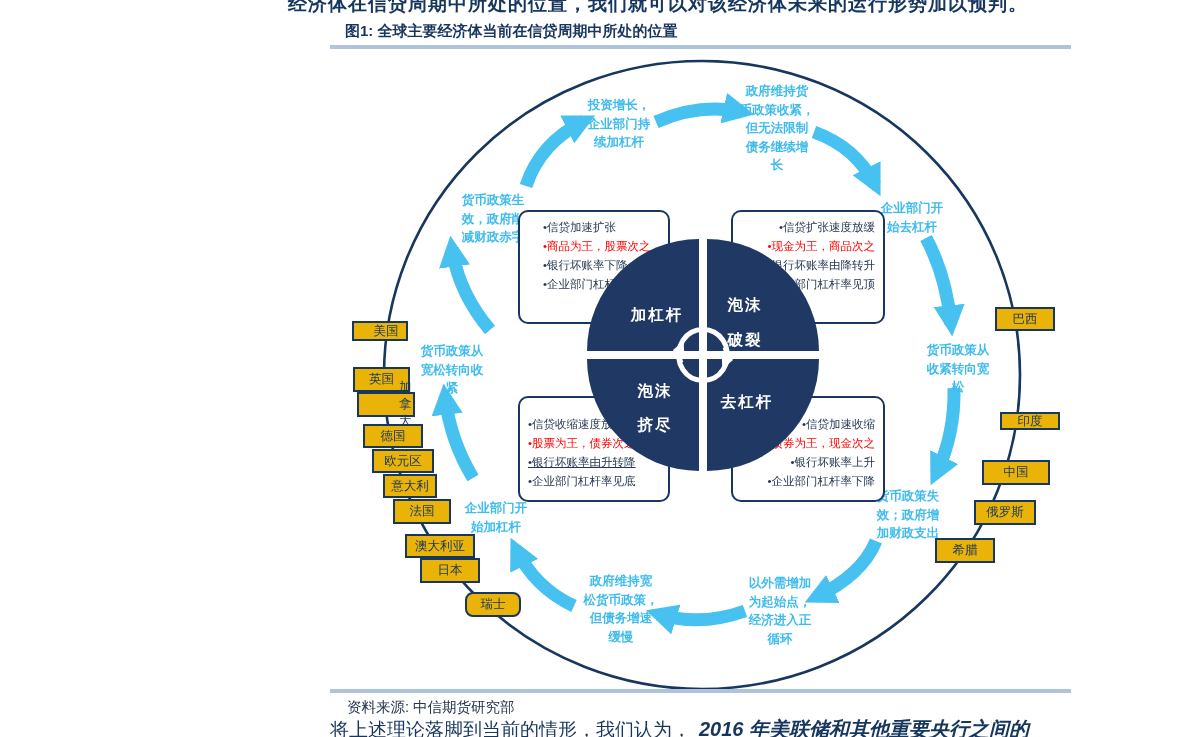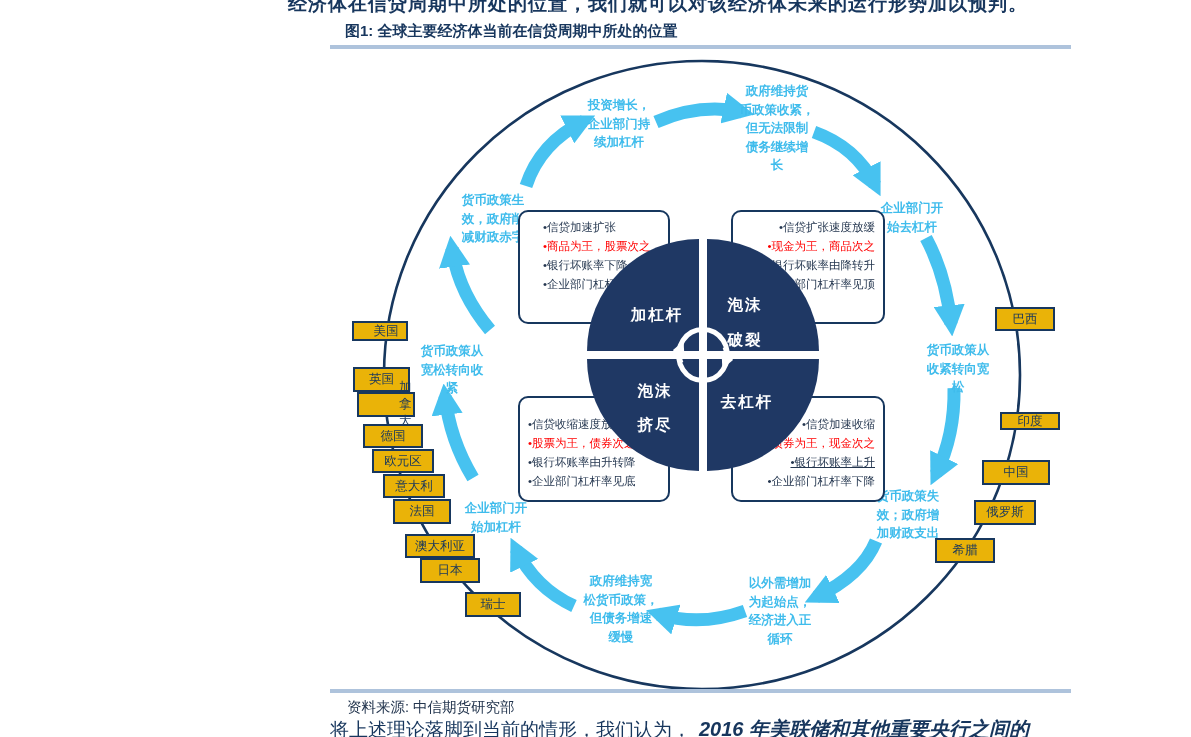--- a/index.html
+++ b/index.html
@@ -94,27 +94,27 @@
   </div>
   <div class="info-box align-right" id="box-tr">
     <div style="color: rgb(36, 54, 79);">•信贷扩张速度放缓</div>
     <div style="color: rgb(255, 0, 0);">•现金为王，商品次之</div>
     <div style="color: rgb(36, 54, 79);">•银行坏账率由降转升</div>
     <div style="color: rgb(36, 54, 79);">•企业部门杠杆率见顶</div>
   </div>
   <div class="info-box anchor-bottom" id="box-bl">
     <div style="color: rgb(36, 54, 79);">•信贷收缩速度放缓</div>
     <div style="color: rgb(255, 0, 0);">•股票为王，债券次之</div>
-    <div style="color: rgb(36, 54, 79);">•银行坏账率由升转降</div>
+    <div style="color: rgb(36, 54, 79); text-decoration: underline;">•银行坏账率由升转降</div>
     <div style="color: rgb(36, 54, 79);">•企业部门杠杆率见底</div>
   </div>
   <div class="info-box align-right anchor-bottom" id="box-br">
     <div style="color: rgb(36, 54, 79);">•信贷加速收缩</div>
     <div style="color: rgb(255, 0, 0);">•债券为王，现金次之</div>
-    <div style="color: rgb(36, 54, 79); text-decoration: underline;">•银行坏账率上升</div>
+    <div style="color: rgb(36, 54, 79);">•银行坏账率上升</div>
     <div style="color: rgb(36, 54, 79);">•企业部门杠杆率下降</div>
   </div>
 
   <svg class="pie-svg" viewBox="0 0 1191 737">
     <g fill="#1F3864">
       <path d="M 699 351 L 587 351 A 112 112 0 0 1 699 239 Z"></path>
       <path d="M 707 351 L 707 239 A 112 112 0 0 1 819 351 Z"></path>
       <path d="M 707 359 L 819 359 A 112 112 0 0 1 707 471 Z"></path>
       <path d="M 699 359 L 699 471 A 112 112 0 0 1 587 359 Z"></path>
     </g>
@@ -162,25 +162,25 @@
 紧</div>
   <div class="cycle-label" id="cl-policywork">货币政策生
 效，政府削
 减财政赤字</div>
 
   <div class="country" style="left:352px;top:321px;width:56px;height:20px;padding-left:12px;">美国</div>
   <div class="country" style="left:353px;top:367px;width:57px;height:25px;">英国</div>
   <div class="country" style="left:357px;top:392px;width:58px;height:25px;padding-left:40px;">加拿大</div>
   <div class="country" style="left:363px;top:424px;width:60px;height:24px;">德国</div>
   <div class="country" style="left:372px;top:449px;width:62px;height:24px;">欧元区</div>
-  <div class="country" style="left:383px;top:474px;width:62px;height:24px;">意大利</div>
+  <div class="country" style="left:383px;top:474px;width:54px;height:24px;">意大利</div>
   <div class="country" style="left:393px;top:499px;width:58px;height:25px;">法国</div>
   <div class="country" style="left:405px;top:534px;width:70px;height:24px;">澳大利亚</div>
   <div class="country" style="left:420px;top:558px;width:60px;height:25px;">日本</div>
-  <div class="country" style="left:465px;top:592px;width:56px;height:25px;">瑞士</div>
+  <div class="country" style="left:465px;top:592px;width:56px;height:25px;border-radius:8px;">瑞士</div>
 
   <div class="country" style="left:995px;top:307px;width:60px;height:24px;">巴西</div>
   <div class="country" style="left:1000px;top:375px;width:60px;height:18px;margin-top:37px;">印度</div>
   <div class="country" style="left:982px;top:460px;width:68px;height:25px;">中国</div>
   <div class="country" style="left:963px;top:500px;width:62px;height:25px;margin-left:11px;">俄罗斯</div>
   <div class="country" style="left:935px;top:538px;width:60px;height:25px;">希腊</div>
 
   <div class="sep sep-bottom"></div>
   <div class="source">资料来源: 中信期货研究部</div>
   <div class="closing">

